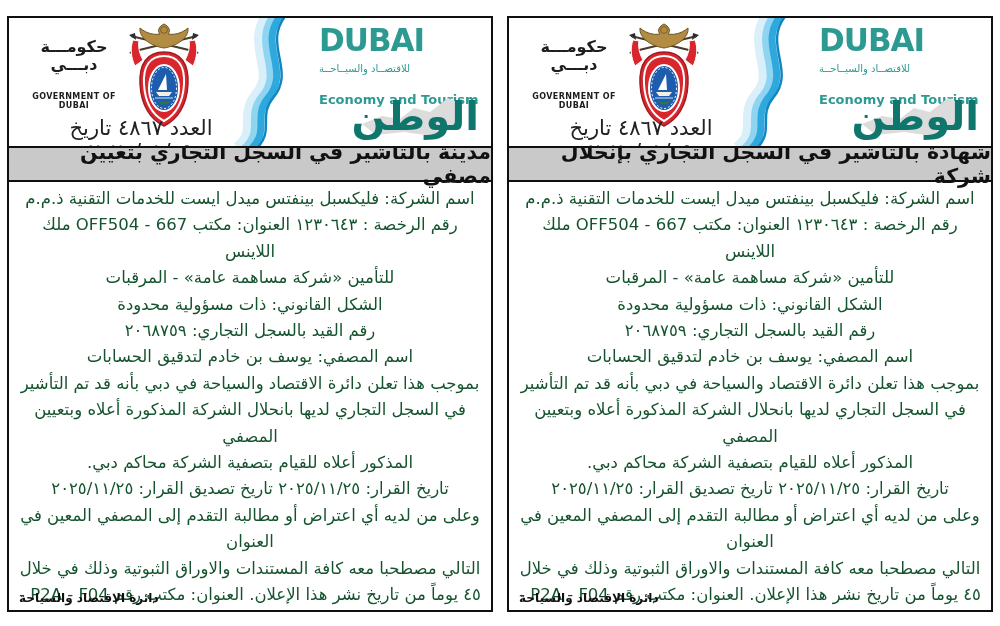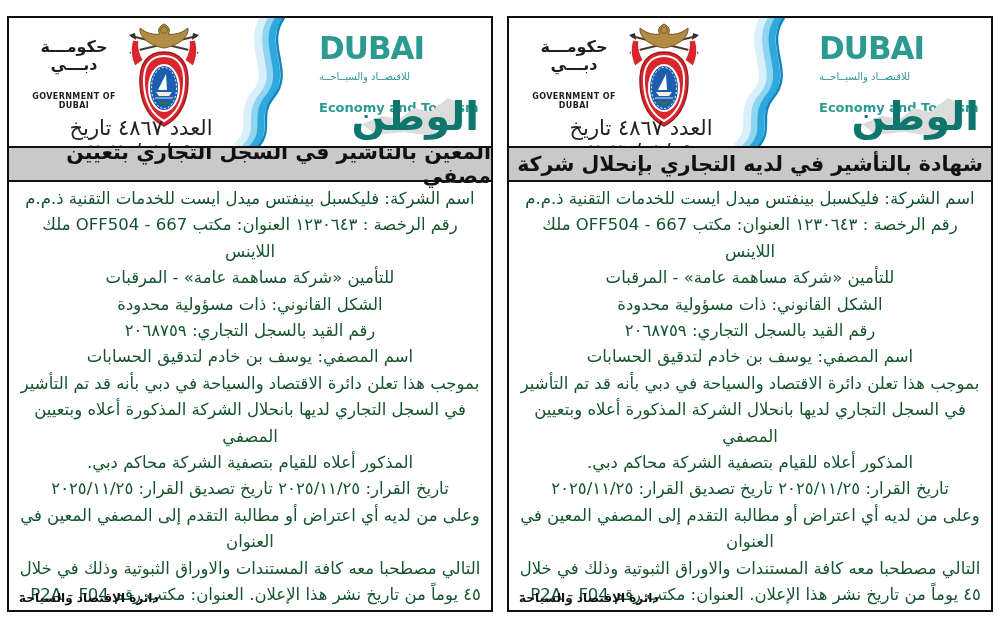--- a/index.html
+++ b/index.html
@@ -16,21 +16,21 @@
   .hdr { position:relative; height:128px; direction:ltr; background:#fff; overflow:hidden; }
 
   .gov-block { position:absolute; left:10px; top:20px; width:110px; text-align:center; }
   .gov-ar { font-size:16px; font-weight:bold; color:#1d1d1d; line-height:18px; }
   .gov-en { font-size:8px; font-weight:bold; color:#1d1d1d; letter-spacing:.4px; margin-top:18px; }
 
   .emblem { position:absolute; left:118px; top:4px; }
 
   .wave { position:absolute; left:200px; top:0; }
 
-  .det-block { position:absolute; right:10px; top:14px; width:162px; text-align:left; }
+  .det-block { position:absolute; right:10px; top:6px; width:162px; text-align:left; }
   .dubai-word { font-size:31px; font-weight:800; color:#2d9a92; letter-spacing:-1px;
                 line-height:30px; transform:scaleY(1.05); transform-origin:top left; }
   .dept-ar { font-size:10px; color:#2d9a92; direction:rtl; text-align:left;
              margin-top:9px; letter-spacing:1px; }
   .dept-en { font-size:13px; font-weight:bold; color:#2d9a92; margin-top:18px; }
 
   .issue-line { position:absolute; left:12px; top:98px; width:240px;
                 font-size:21px; color:#222; direction:rtl; text-align:center; }
 
   .watan-wrap { position:absolute; right:6px; top:70px; width:160px; height:56px; }
@@ -114,21 +114,21 @@
       </div>
       <div class="issue-line">العدد ٤٨٦٧ تاريخ ٢٠٢٦/٠١/٠٩</div>
       <div class="watan-wrap">
         <svg class="map-sil" width="150" height="52" viewBox="0 0 100 52">
             <use href="#def-map"></use>
           </svg>
         <div class="watan">الوطن</div>
       </div>
     </div>
     <div class="titlebar">
-      <div class="title-text">المعين بالتأشير في السجل التجاري بتعيين مصفي</div>
+      <div class="title-text">مدينة بالتأشير في السجل التجاري بتعيين مصفي</div>
     </div>
     <div class="body">
         <div class="body-line">اسم الشركة: فليكسبل بينفتس ميدل ايست للخدمات التقنية ذ.م.م</div>
         <div class="body-line">رقم الرخصة : ١٢٣٠٦٤٣ العنوان: مكتب 667 - OFF504 ملك اللاينس</div>
         <div class="body-line">للتأمين «شركة مساهمة عامة» - المرقبات</div>
         <div class="body-line">الشكل القانوني: ذات مسؤولية محدودة</div>
         <div class="body-line">رقم القيد بالسجل التجاري: ٢٠٦٨٧٥٩</div>
         <div class="body-line">اسم المصفي: يوسف بن خادم لتدقيق الحسابات</div>
         <div class="body-line">بموجب هذا تعلن دائرة الاقتصاد والسياحة في دبي بأنه قد تم التأشير</div>
         <div class="body-line">في السجل التجاري لديها بانحلال الشركة المذكورة أعلاه وبتعيين المصفي</div>
@@ -161,21 +161,21 @@
       </div>
       <div class="issue-line">العدد ٤٨٦٧ تاريخ ٢٠٢٦/٠١/٠٩</div>
       <div class="watan-wrap">
         <svg class="map-sil" width="150" height="52" viewBox="0 0 100 52">
             <use href="#def-map"></use>
           </svg>
         <div class="watan">الوطن</div>
       </div>
     </div>
     <div class="titlebar">
-      <div class="title-text">شهادة بالتأشير في لديه التجاري بإنحلال شركة</div>
+      <div class="title-text">شهادة بالتأشير في السجل التجاري بإنحلال شركة</div>
     </div>
     <div class="body">
         <div class="body-line">اسم الشركة: فليكسبل بينفتس ميدل ايست للخدمات التقنية ذ.م.م</div>
         <div class="body-line">رقم الرخصة : ١٢٣٠٦٤٣ العنوان: مكتب 667 - OFF504 ملك اللاينس</div>
         <div class="body-line">للتأمين «شركة مساهمة عامة» - المرقبات</div>
         <div class="body-line">الشكل القانوني: ذات مسؤولية محدودة</div>
         <div class="body-line">رقم القيد بالسجل التجاري: ٢٠٦٨٧٥٩</div>
         <div class="body-line">اسم المصفي: يوسف بن خادم لتدقيق الحسابات</div>
         <div class="body-line">بموجب هذا تعلن دائرة الاقتصاد والسياحة في دبي بأنه قد تم التأشير</div>
         <div class="body-line">في السجل التجاري لديها بانحلال الشركة المذكورة أعلاه وبتعيين المصفي</div>

